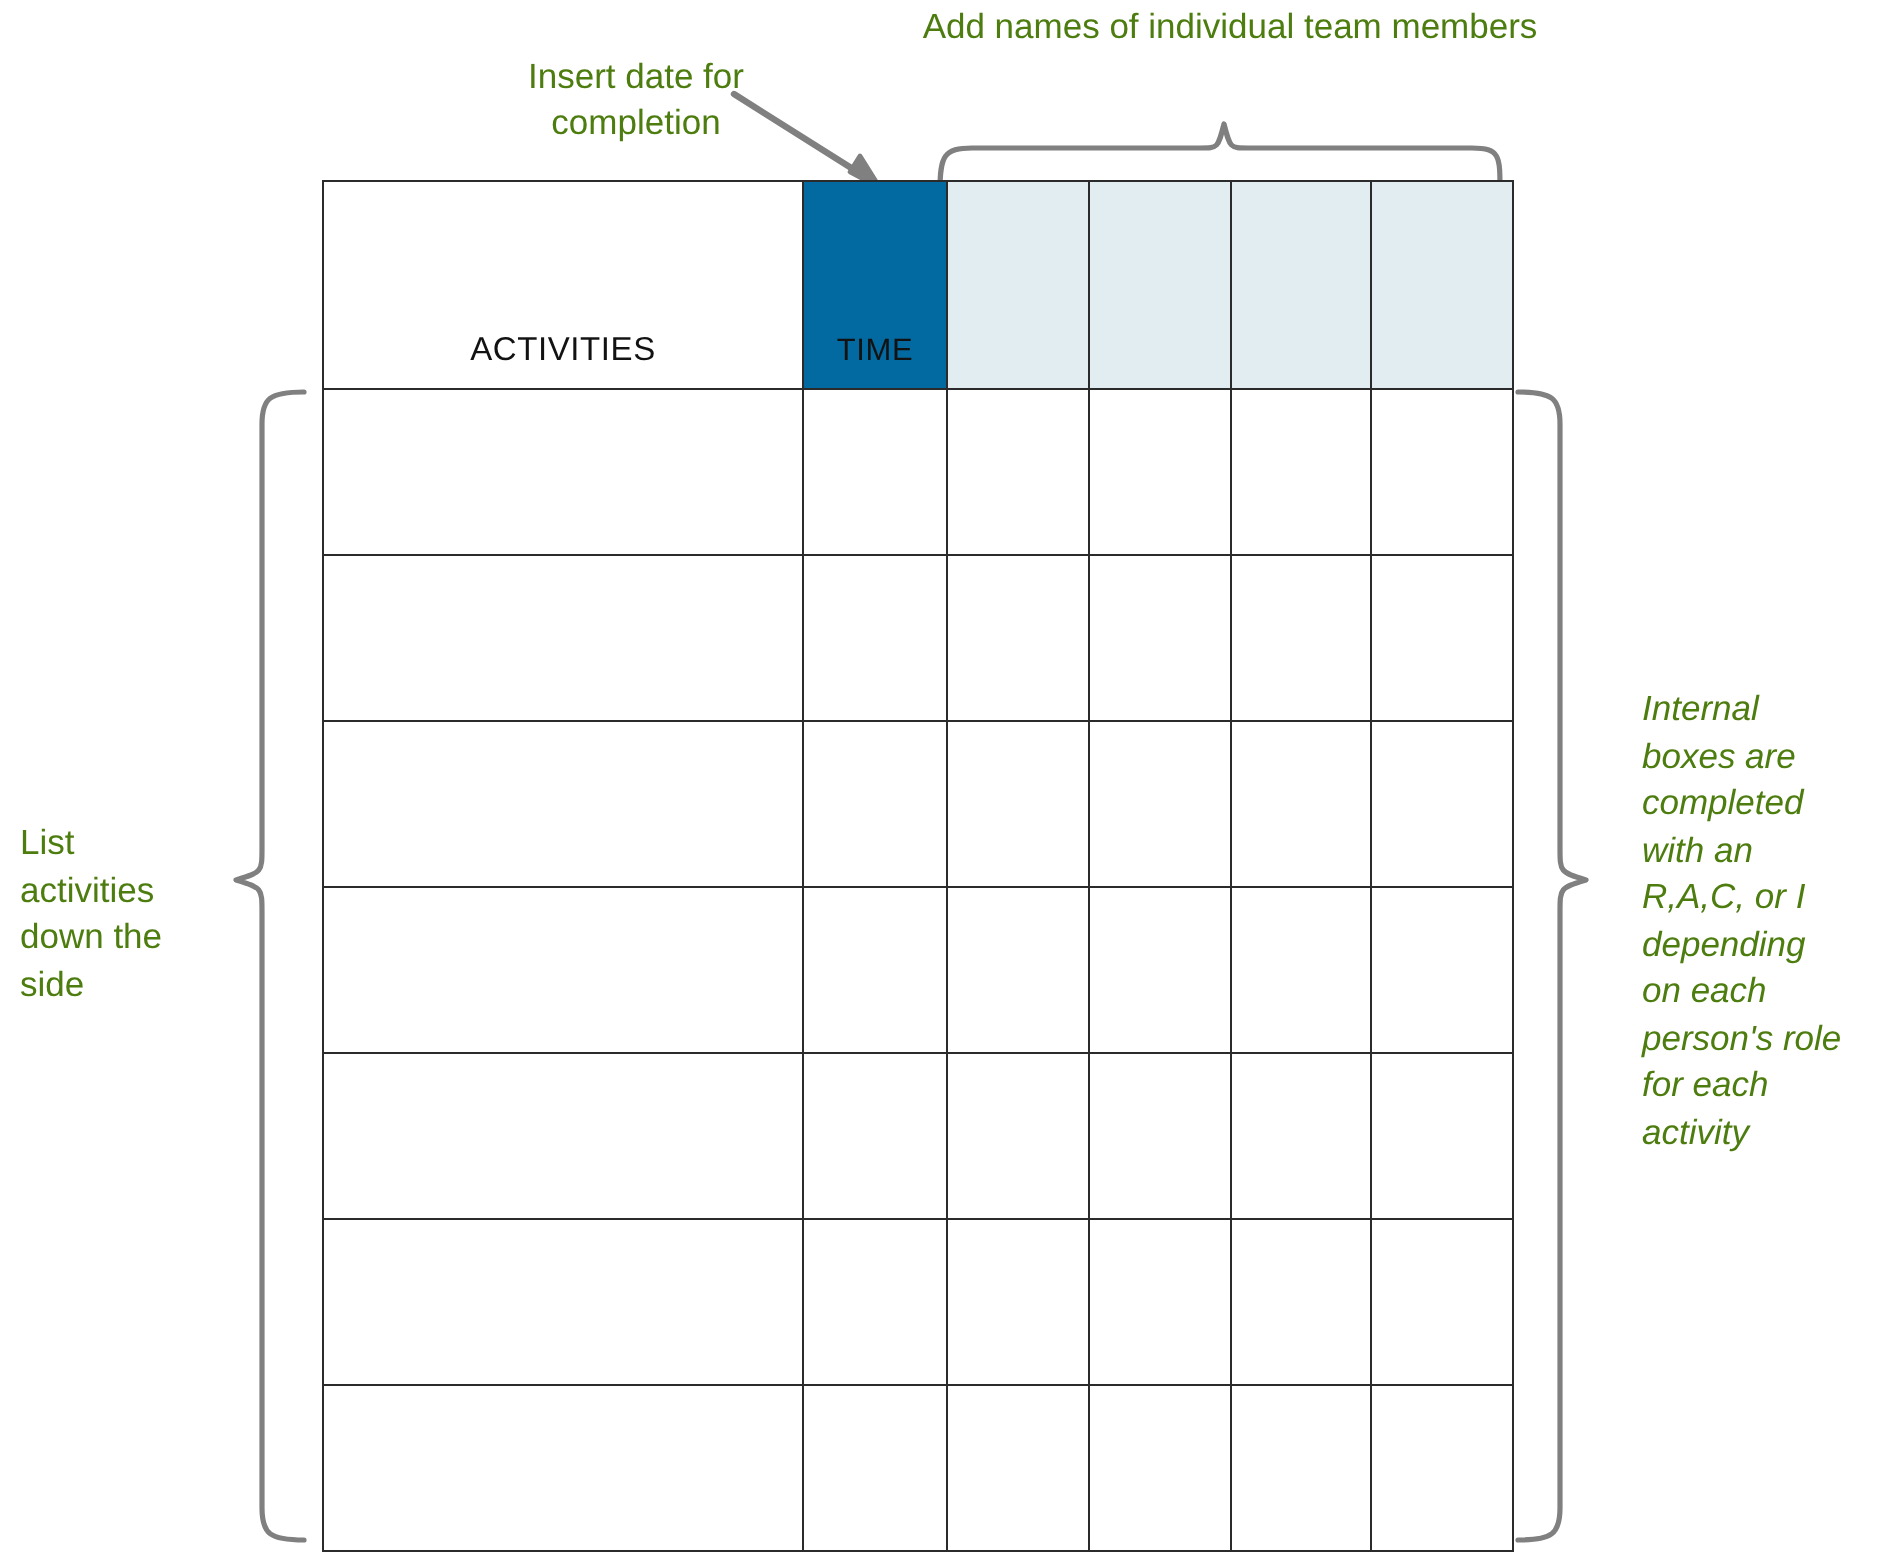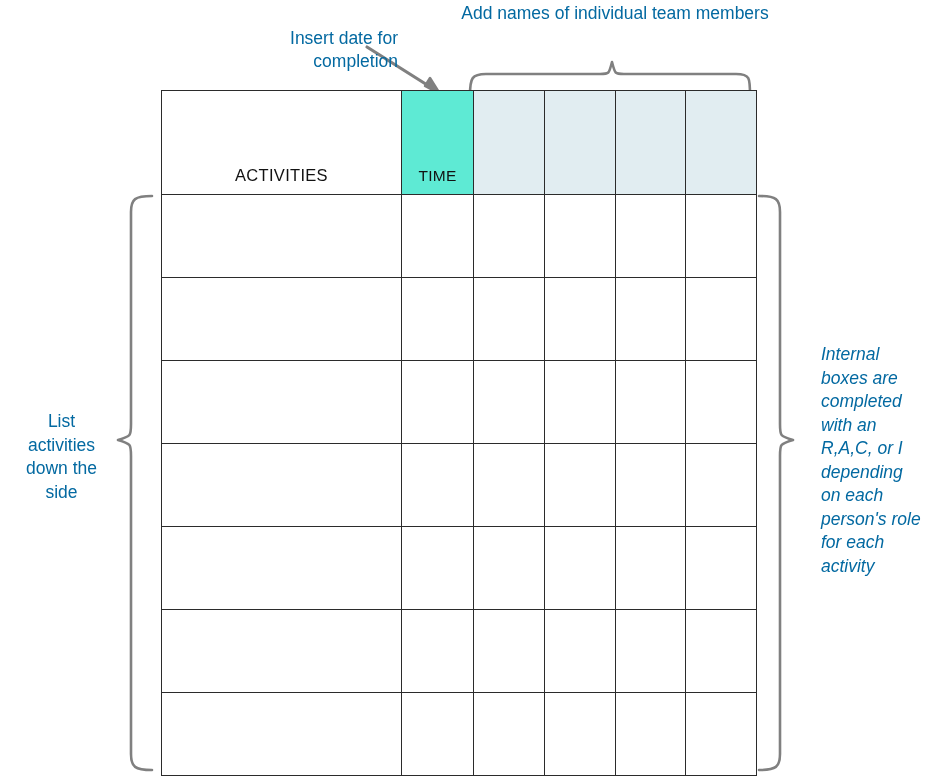--- a/index.html
+++ b/index.html
@@ -14,44 +14,44 @@
     overflow: hidden;
     font-family: "Liberation Sans", sans-serif;
     color: #1a1a1a;
   }
 
   
   .anno {
     position: absolute;
     font-size: 17px;
     line-height: 23px;
-    color: #0369a1;
+    color: #4d7c0f;
     white-space: pre-line;
   }
   #anno-top-right {
     left: 420px;
     top: 2px;
     width: 390px;
     text-align: center;
     font-size: 17.5px;
     line-height: 22px;
   }
   #anno-insert-date {
     left: 238px;
     top: 27px;
     width: 160px;
-    text-align: right;
+    text-align: center;
     font-size: 17.5px;
     line-height: 23px;
   }
   #anno-left {
     left: 10px;
     top: 410px;
     width: 103px;
-    text-align: center;
+    text-align: left;
     font-size: 17.5px;
     line-height: 23.5px;
   }
   #anno-right {
     left: 821px;
     top: 343px;
     width: 126px;
     text-align: left;
     font-size: 17.5px;
     line-height: 23.5px;
@@ -87,21 +87,21 @@
     height: 103px;
   }
   .body-row td {
     height: 82px;
   }
   .col-activities { width: 239px; }
   .col-time       { width: 71px;  }
   .col-member     { width: 69.75px; }
 
   .cell-time-head {
-    background: #5eead4;
+    background: #0369a1;
   }
   .cell-member-head {
     background: #e1edf1;
   }
   .hdr-label {
     display: block;
     text-align: center;
     font-size: 16.5px;
     letter-spacing: 0.3px;
     padding-bottom: 9px;

